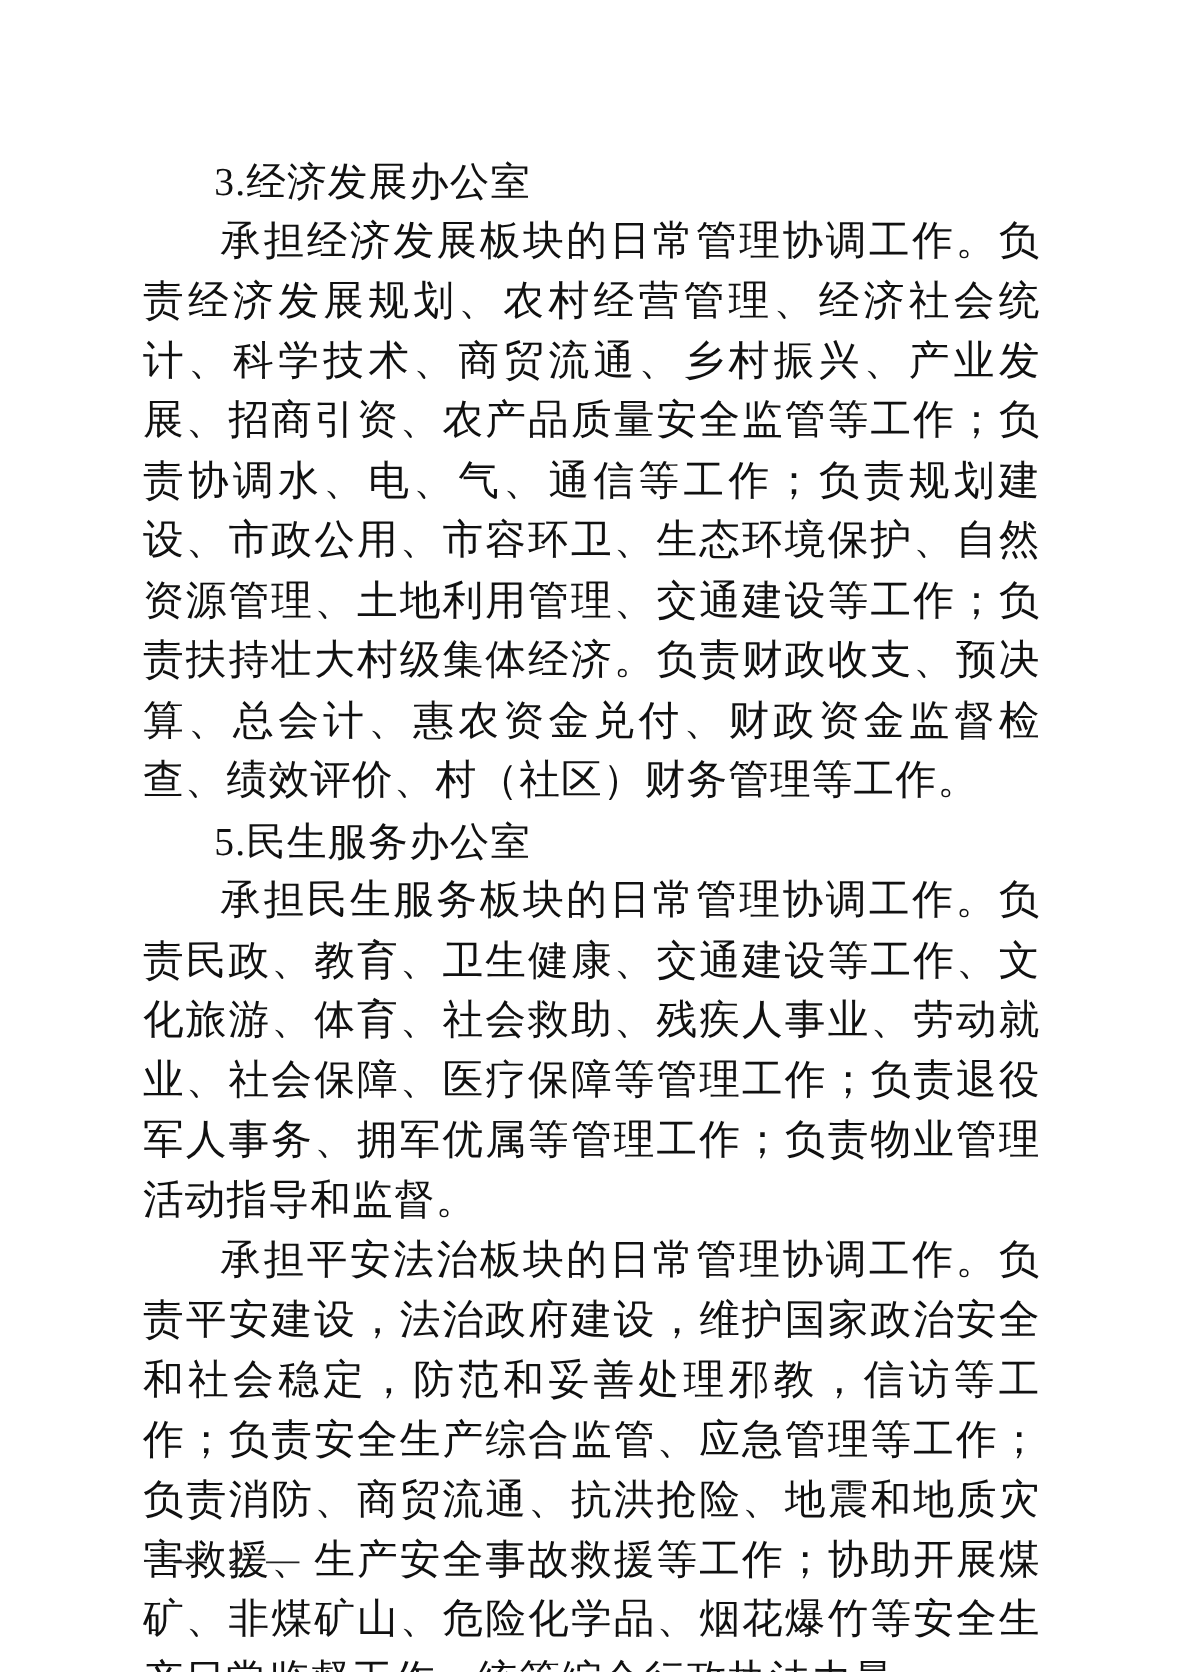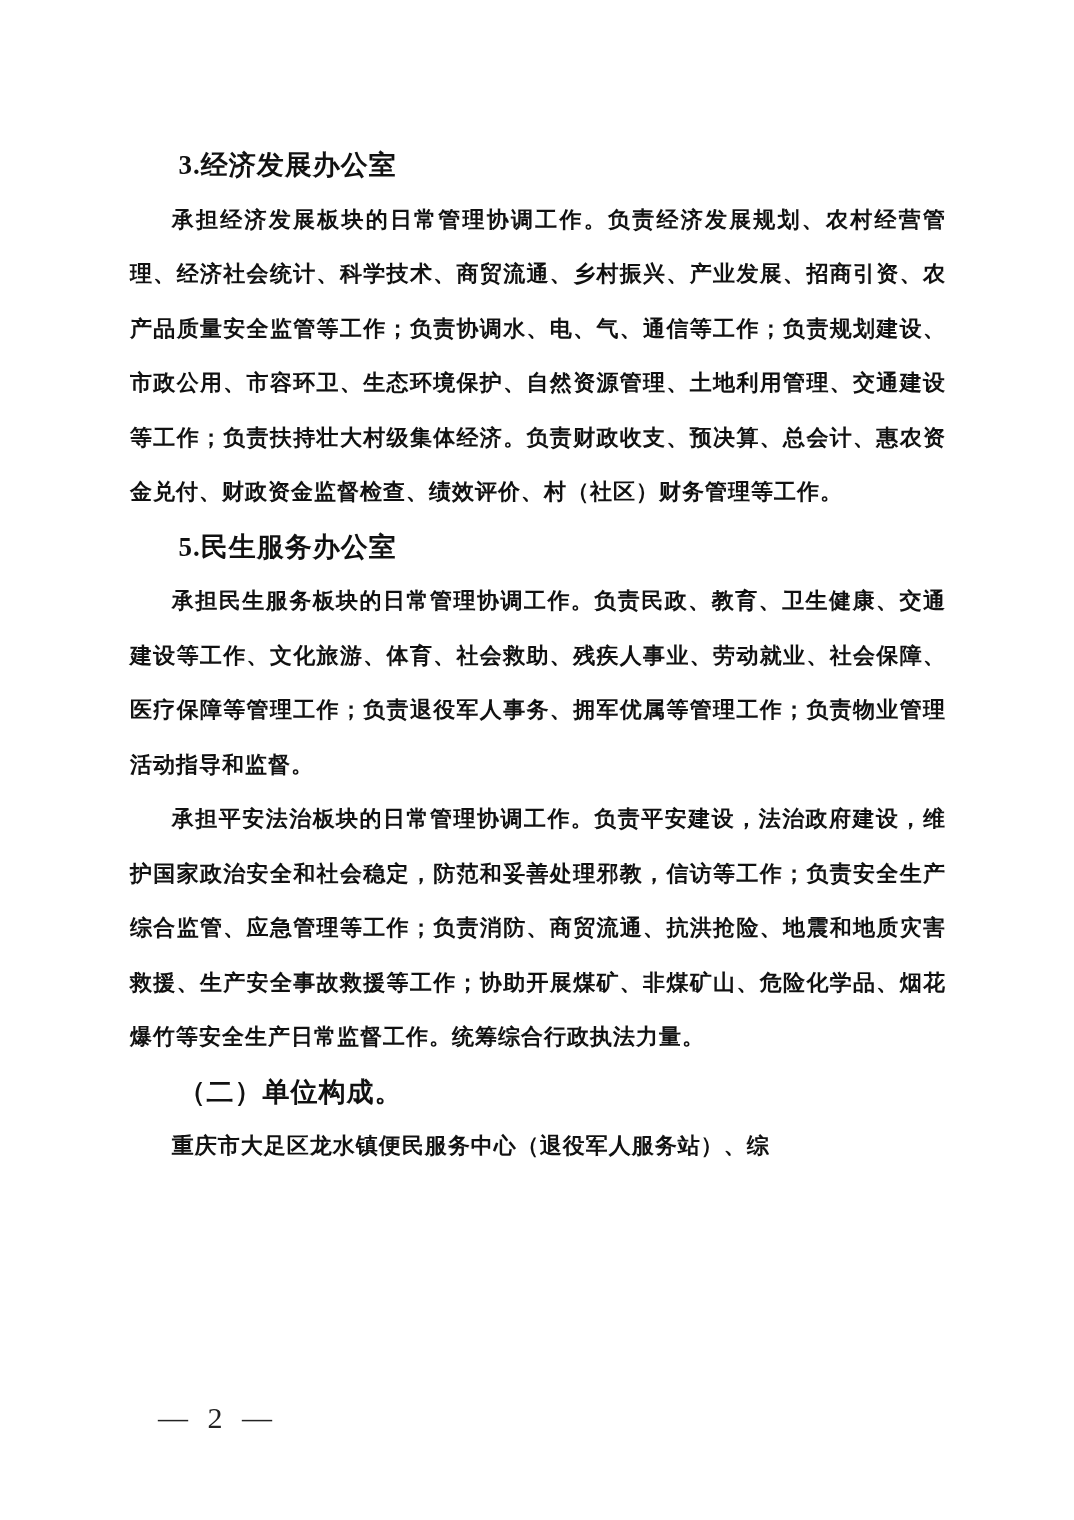--- a/index.html
+++ b/index.html
@@ -16,31 +16,31 @@
     font-family: "Liberation Serif", "DejaVu Serif", serif;
     color: #111111;
   }
   .content {
     position: absolute;
     top: 138px;
     left: 130px;
     width: 816px;
   }
   .content h2 {
-    font-size: 27px;
+    font-size: 36px;
     line-height: 54.5px;
-    font-weight: bold;
+    font-weight: normal;
     margin: 0;
     text-indent: 1.8em;
     letter-spacing: 1px;
   }
   .content p {
-    font-size: 22px;
+    font-size: 37px;
     line-height: 54.5px;
-    font-weight: bold;
+    font-weight: normal;
     margin: 0;
     text-indent: 1.9em;
     text-align: justify;
     text-justify: inter-character;
     letter-spacing: 1px;
   }
   .footer {
     position: absolute;
     left: 158px;
     top: 1398px;

